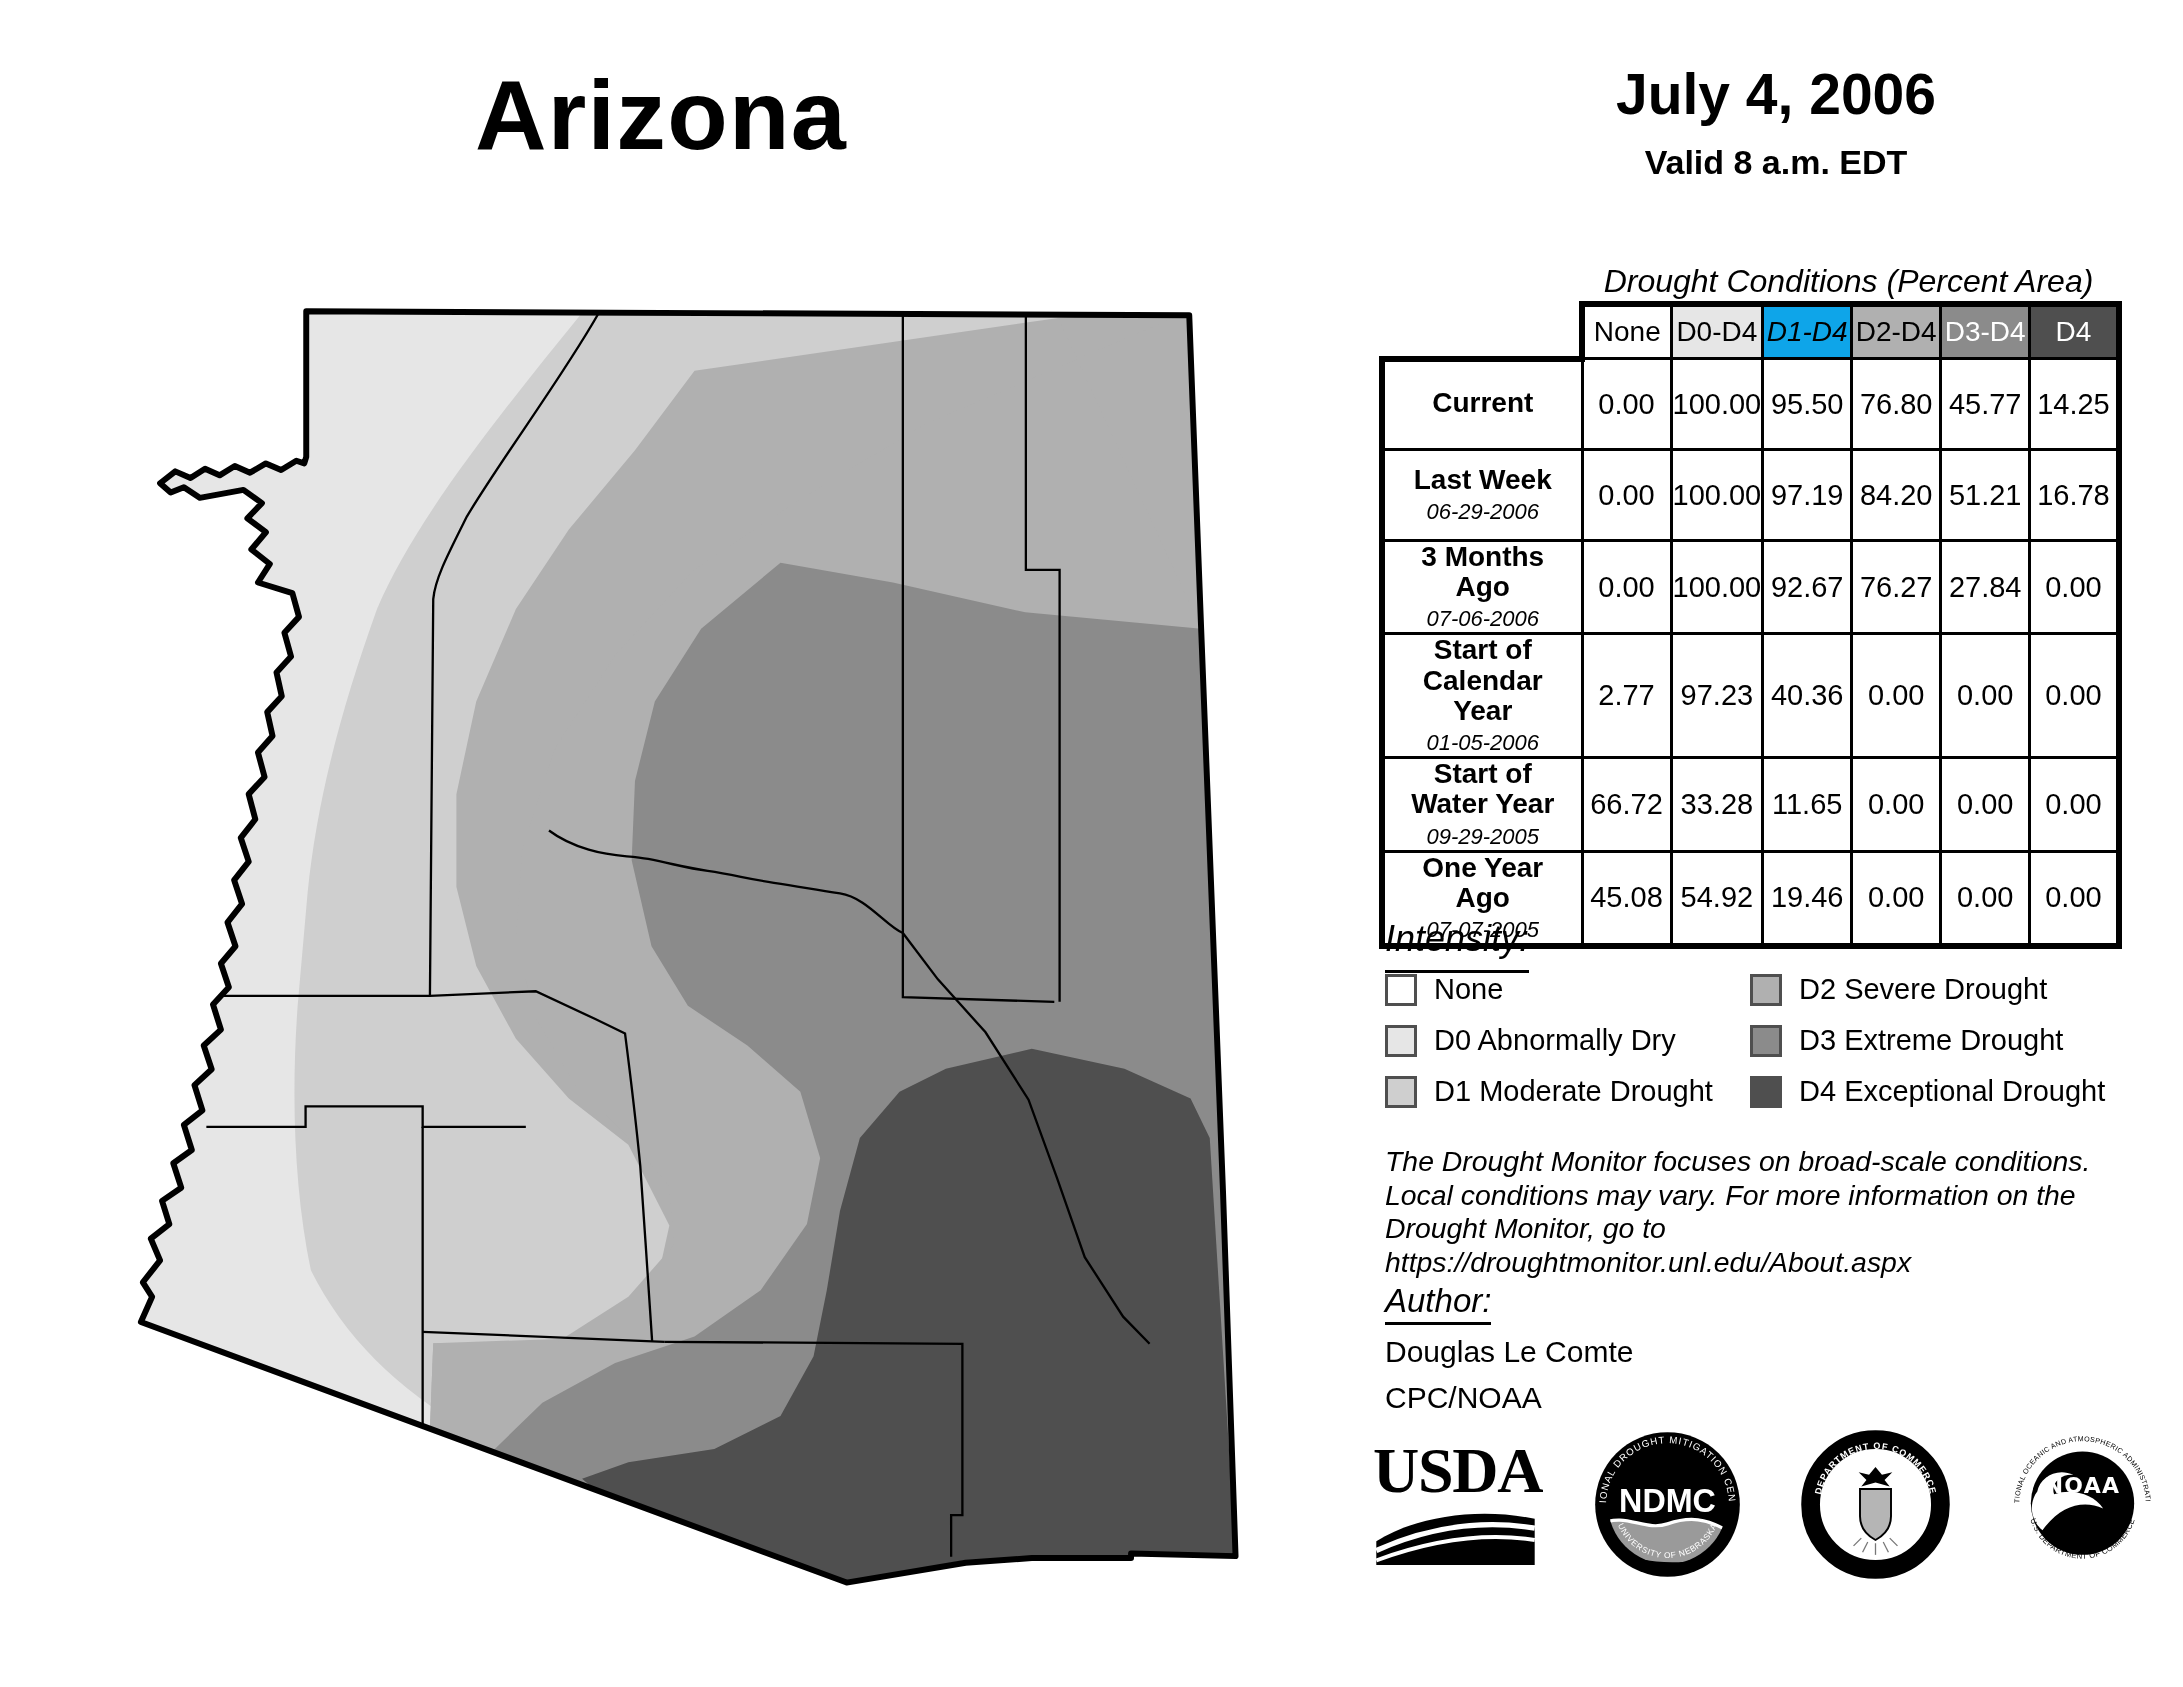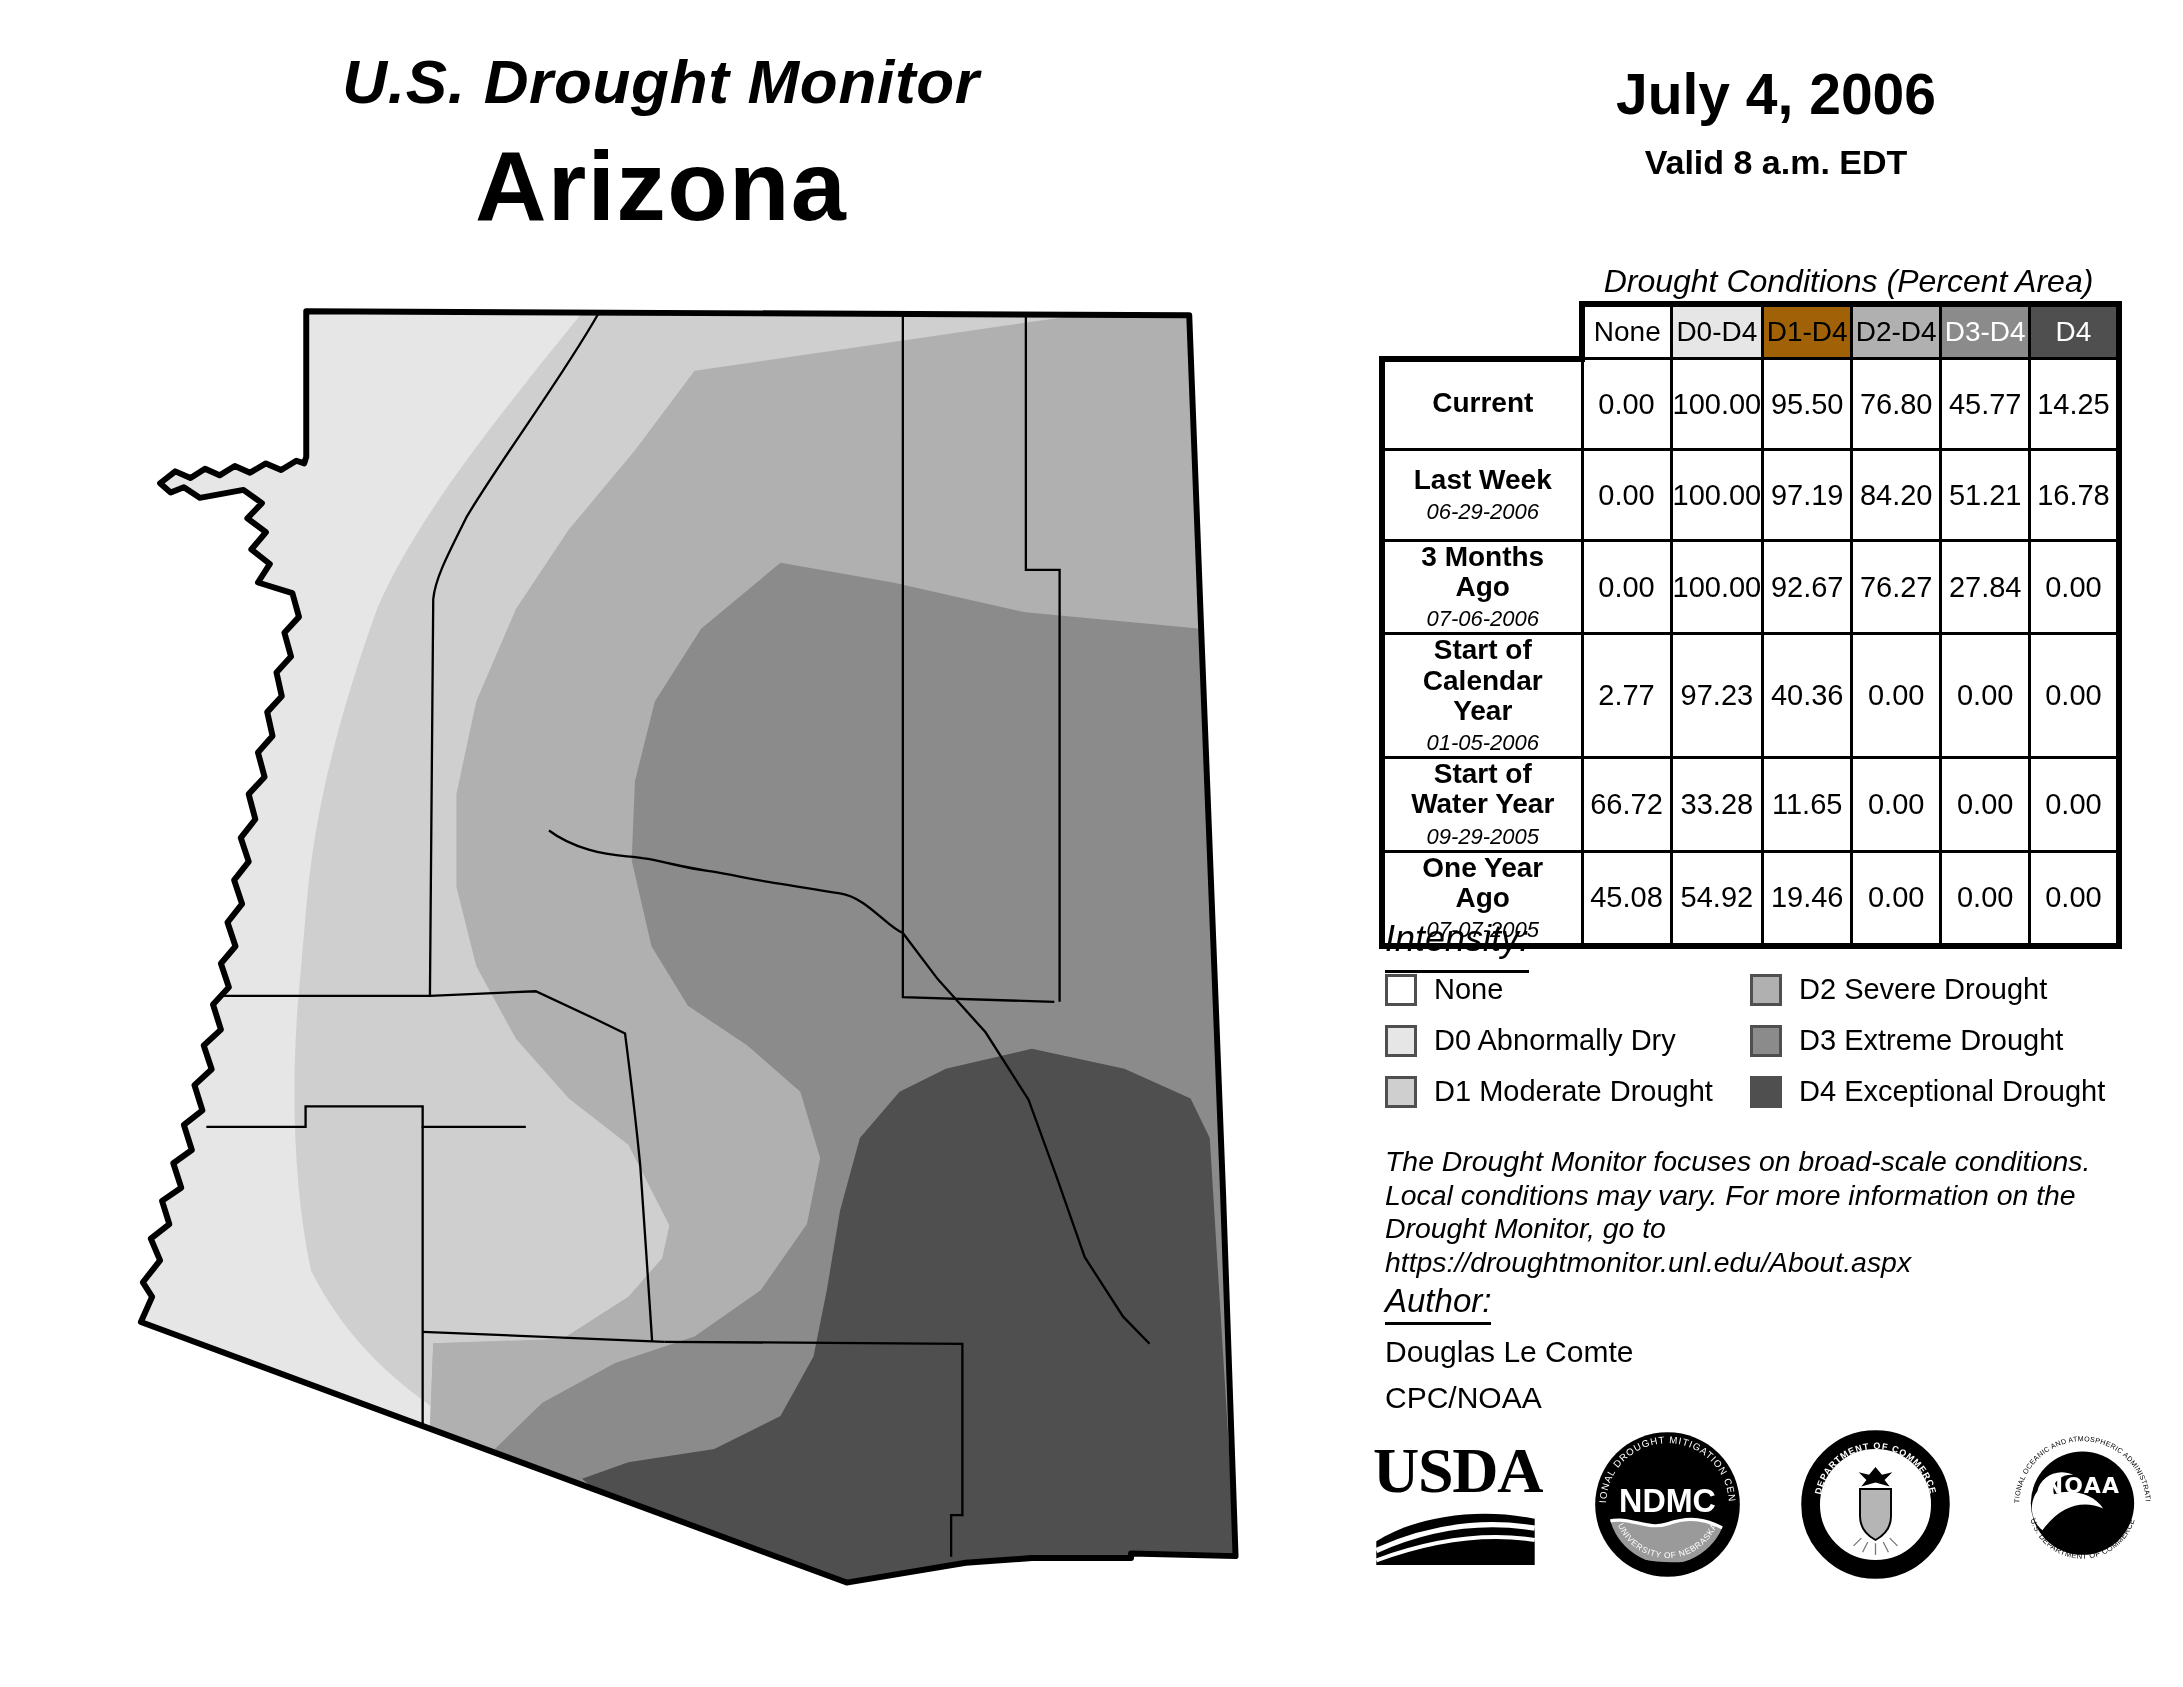--- a/index.html
+++ b/index.html
@@ -61,21 +61,20 @@
   #map{position:absolute;left:99px;top:265px;}
   .county{fill:none;stroke:#000;stroke-width:3.5;}
   .state-line{fill:none;stroke:#000;stroke-width:9;stroke-linejoin:round;}
 </style>
 </head>
 <body>
 
 <div id="canvas">
 
   <div class="title-block">
-    <div class="main-title">U.S. Drought Monitor</div>
     <div class="state-title">Arizona</div>
   </div>
 
   <div class="date-block">
     <div class="map-date">July 4, 2006</div>
     <div class="valid">Valid 8 a.m. EDT</div>
   </div>
 
   <svg id="map" width="1191" height="1389" viewBox="0 0 1800 2100">
     <defs>
@@ -169,21 +168,21 @@
       <col style="width:89px">
         <col style="width:89px">
         <col style="width:89px">
         <col style="width:89px">
     </colgroup>
     <thead>
       <tr>
         <th class="corner"></th>
         <th class="outer-t outer-l" style="background-color: rgb(255, 255, 255);">None</th>
         <th class="outer-t" style="background-color: rgb(230, 230, 230);">D0-D4</th>
-        <th class="outer-t" style="background-color: #a16207;">D1-D4</th>
+        <th class="outer-t" style="background-color: #0ea5e9; font-style: italic;">D1-D4</th>
         <th class="outer-t" style="background-color: rgb(176, 176, 176);">D2-D4</th>
         <th class="outer-t" style="color: rgb(255, 255, 255); background-color: rgb(139, 139, 139);">D3-D4</th>
         <th class="outer-t outer-r" style="color: rgb(255, 255, 255); background-color: rgb(79, 79, 79);">D4</th>
       </tr>
     </thead>
     <tbody>
       <tr>
         <th class="rhead outer-l outer-t">
           <div class="rl">Current</div>
           <div class="rd"></div>

